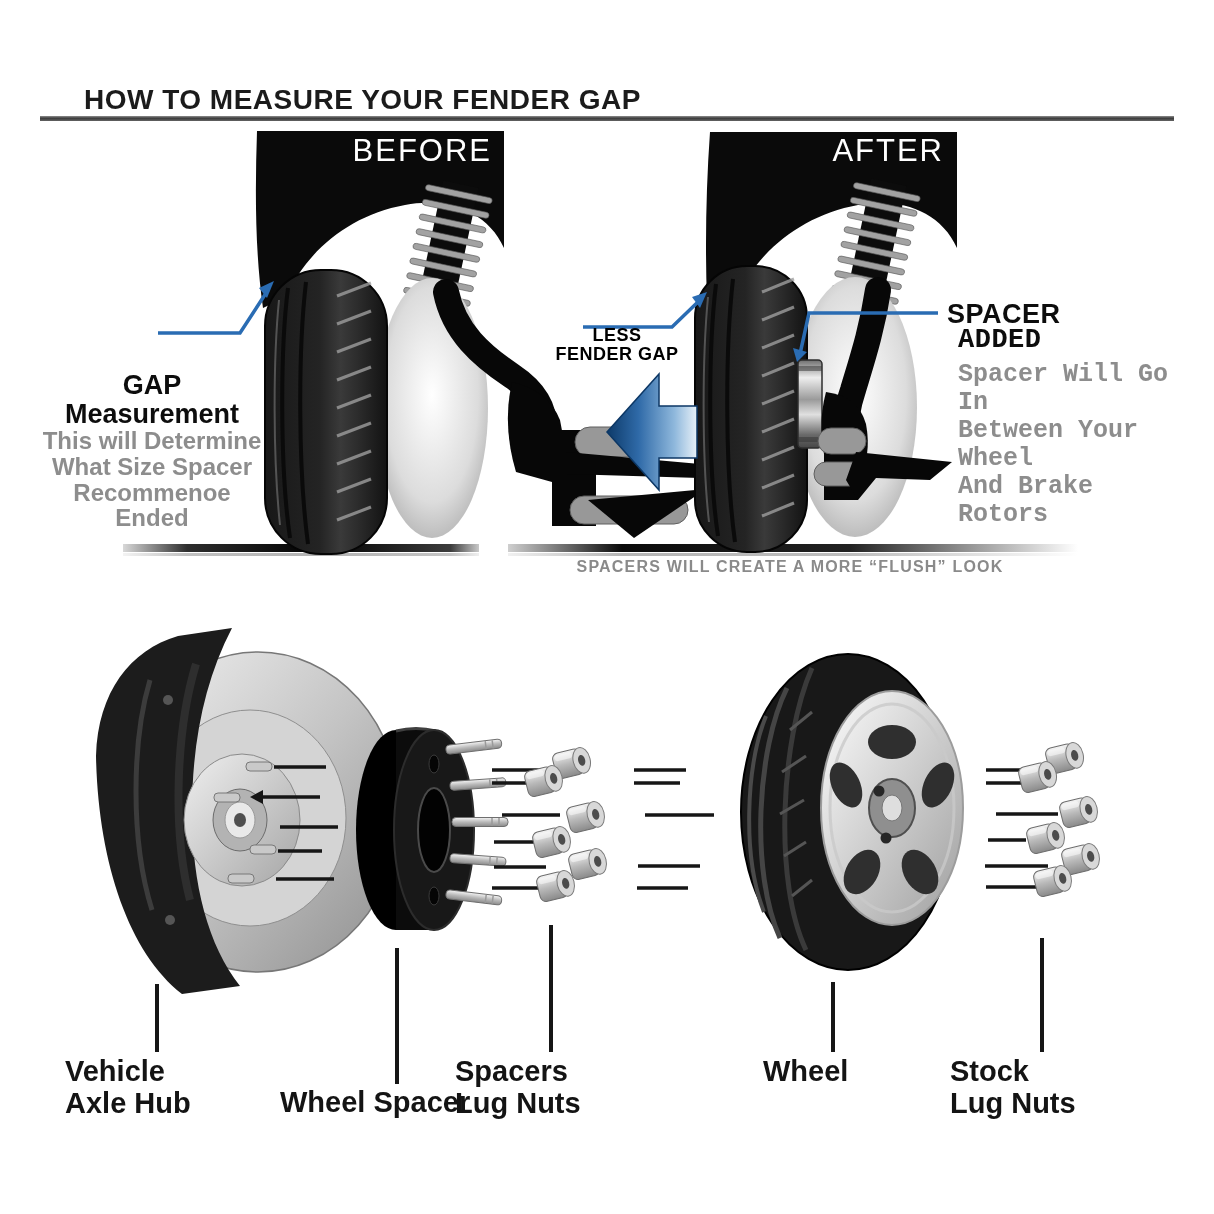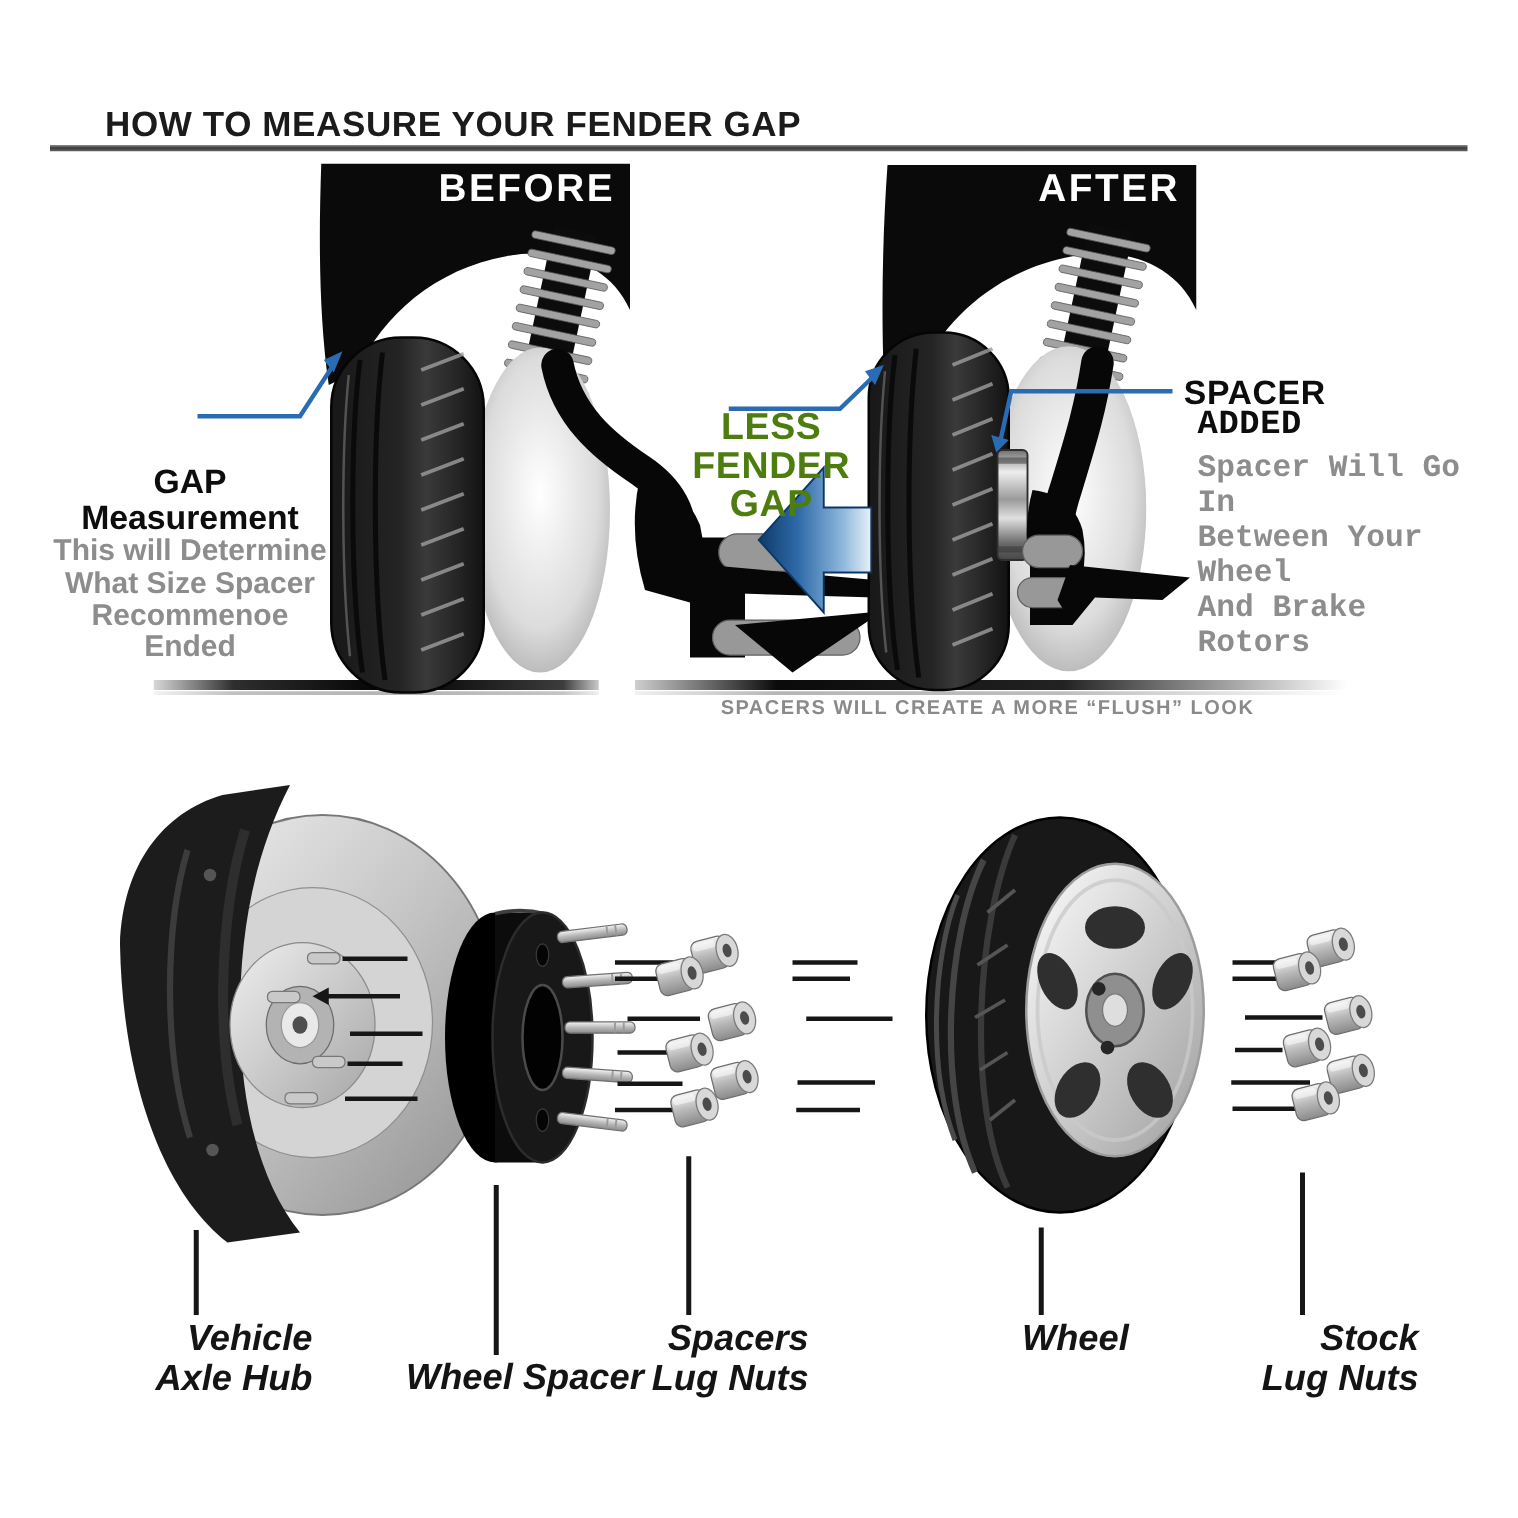--- a/index.html
+++ b/index.html
@@ -11,45 +11,45 @@
   .scene{left:0;top:0;}
   .title{
     left:84px;top:84px;font-size:28px;font-weight:800;color:#1b1b1b;
     letter-spacing:.5px;white-space:nowrap;
   }
   .rule{
     left:40px;top:116px;width:1134px;height:5px;
     background:linear-gradient(180deg,#8f8f8f 0%,#3c3c3c 45%,#636363 100%);
   }
   .badge{
-    font-size:31px;font-weight:700;color:#ffffff;letter-spacing:2px;
+    font-size:31px;font-weight:400;color:#ffffff;letter-spacing:2px;
     text-align:right;white-space:nowrap;
   }
   #badge-before{left:330px;top:133px;width:162px;}
   #badge-after{left:782px;top:133px;width:162px;}
 
   .gap-block{left:38px;top:336px;width:228px;text-align:center;margin-top:35px;}
   .gap-title{font-size:27px;font-weight:800;line-height:1.06;color:#0d0d0d;}
   .desc{font-size:24px;font-weight:700;color:var(--muted-gray,#8d8d8d);line-height:1.07;}
 
   .less-block{
     left:534px;top:326px;width:166px;text-align:center;
-    font-size:30px;font-weight:800;line-height:1.04;color:#4d7c0f;letter-spacing:.5px;
+    font-size:18px;font-weight:800;line-height:1.04;color:#000000;letter-spacing:.5px;
   }
   .spacer-block{left:947px;top:301px;width:230px;}
   .spacer-title{font-size:27px;font-weight:800;line-height:0.98;color:#0d0d0d;letter-spacing:.5px;}
   .indent{margin-left:11px;font-family:Liberation Mono, monospace;}
   .spacer-desc{margin-top:7px;font-size:25px;font-weight:700;color:var(--muted-gray,#8d8d8d);line-height:1.12;}
 
   .caption{
     left:570px;top:558px;width:440px;text-align:center;
     font-size:16px;font-weight:700;color:var(--caption-gray,#8a8a8a);letter-spacing:1.2px;white-space:nowrap;
   }
 
-  .part-label{font-size:29px;font-weight:700;color:#141414;text-align:right;line-height:1.1;font-style:italic;}
+  .part-label{font-size:29px;font-weight:700;color:#141414;text-align:left;line-height:1.1;}
   #pl-0{left:65px;top:1056px;width:185px;}
   #pl-1{left:280px;top:1087px;width:235px;}
   #pl-2{left:455px;top:1056px;width:192px;}
   #pl-3{left:763px;top:1056px;width:140px;}
   #pl-4{left:950px;top:1056px;width:185px;}
 
   .blue-line{stroke:var(--accent-blue,#2a6cb3);fill:none;stroke-width:3.5px;}
   .blue-fill{fill:var(--accent-blue,#2a6cb3);}
 </style>
 </head>

